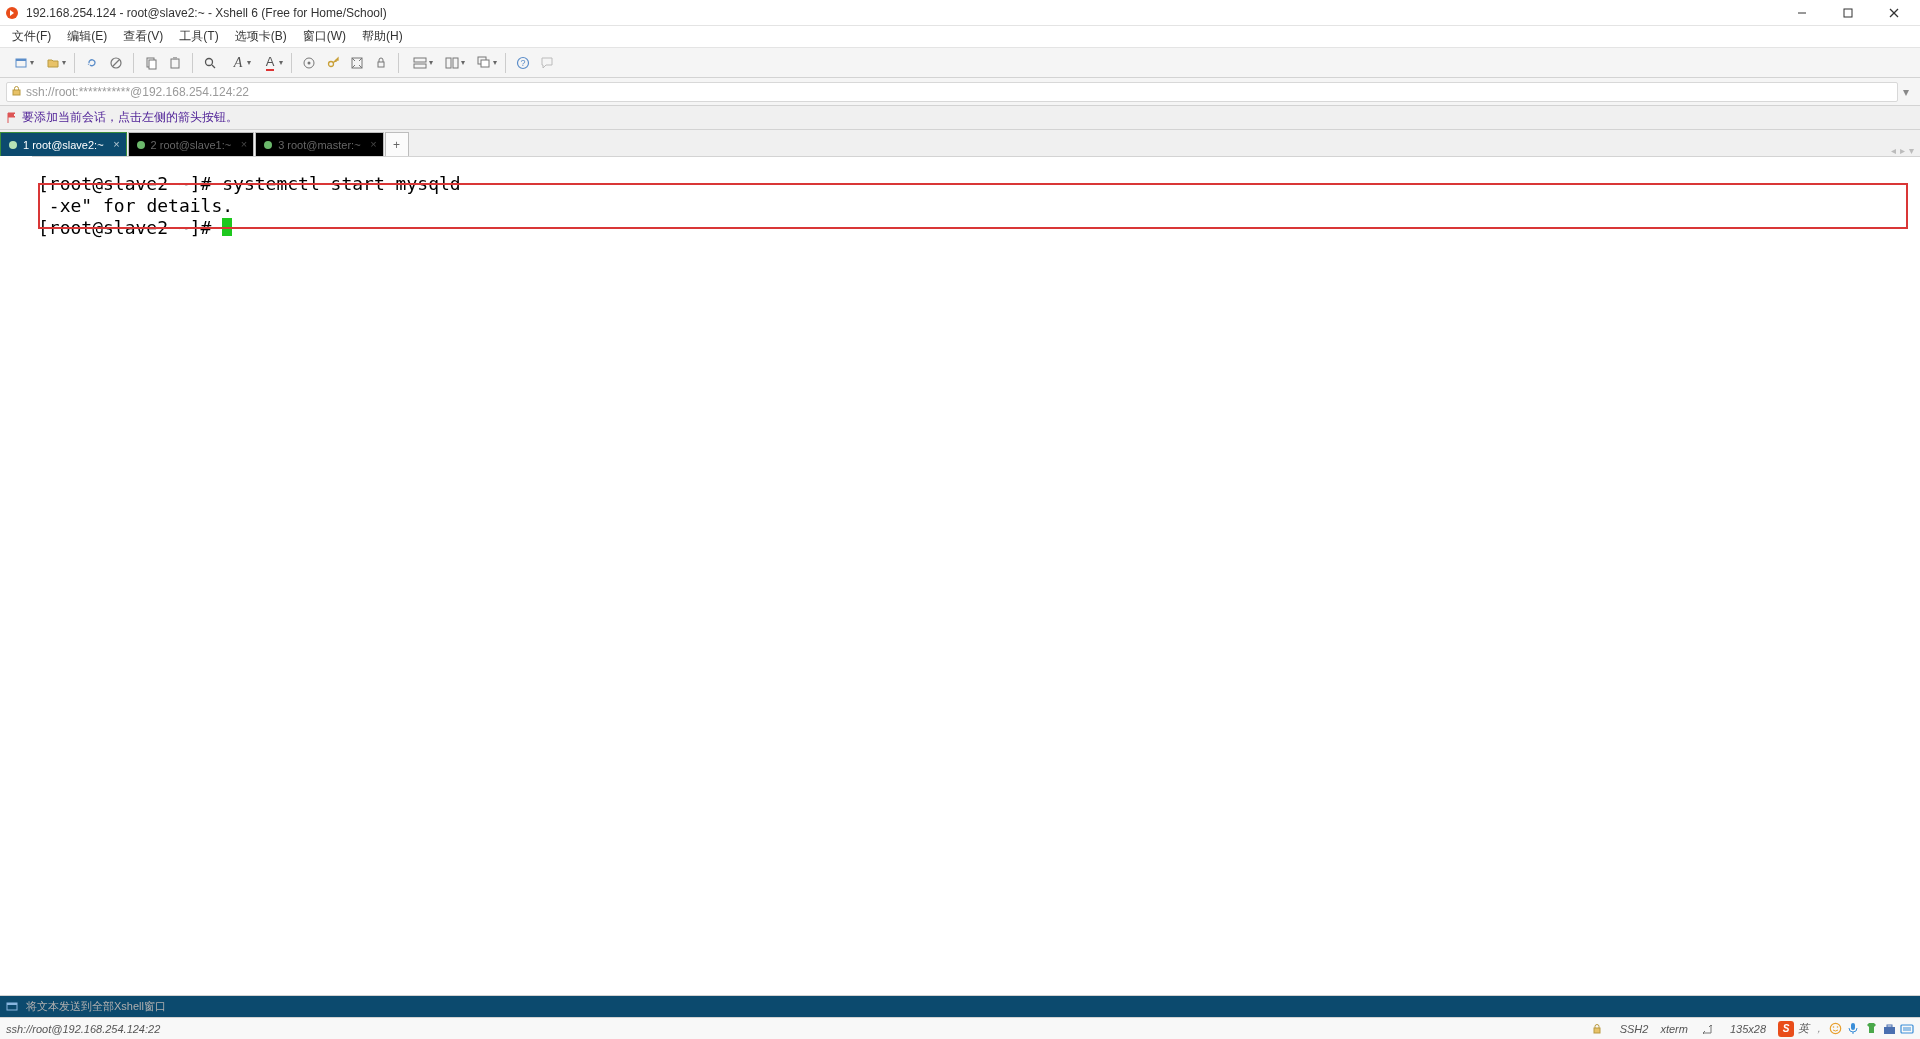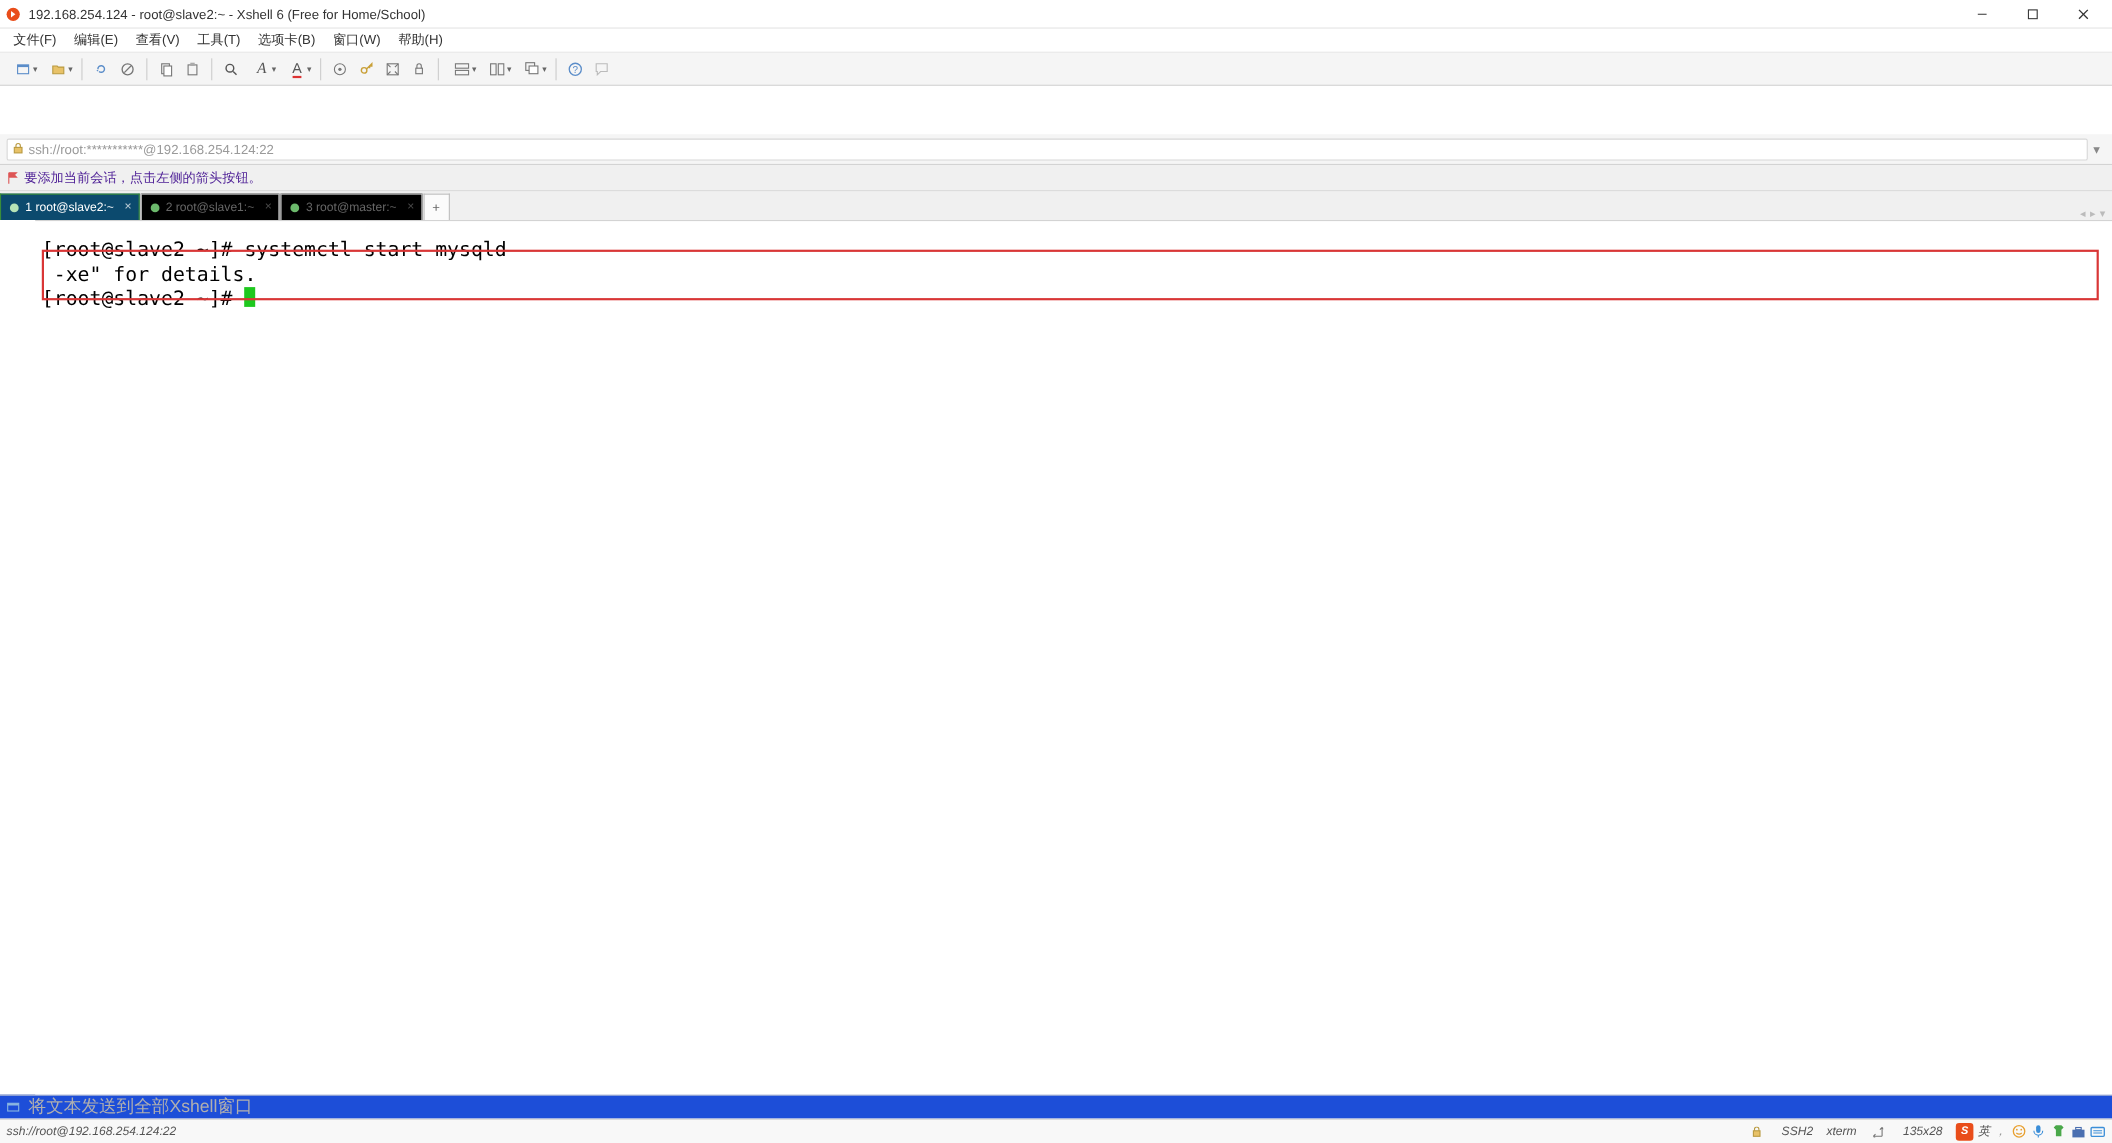--- a/index.html
+++ b/index.html
@@ -13,41 +13,41 @@
 
   .menubar { height: 22px; display: flex; align-items: center; padding: 0 4px; border-bottom: 1px solid #e4e4e4; gap: 0; }
   .menu-item { padding: 2px 8px; color: #333; }
 
   .toolbar { height: 30px; background: #f5f5f5; border-bottom: 1px solid #d3d3d3; display: flex; align-items: center; padding: 0 6px; gap: 2px; }
   .tool-btn { width: 22px; height: 22px; display: flex; align-items: center; justify-content: center; color: #555; border-radius: 2px; }
   .tool-btn.drop { width: 30px; position: relative; }
   .tool-sep { width: 1px; height: 20px; background: #ccc; margin: 0 4px; }
   .drop-arrow { position:absolute; right:2px; font-size:8px; color:#666;}
 
-  .addressbar { height: 28px; background: #f5f5f5; border-bottom: 1px solid #d3d3d3; display: flex; align-items: center; padding: 0 6px; margin-top: 44px; }
+  .addressbar { height: 28px; background: #f5f5f5; border-bottom: 1px solid #d3d3d3; display: flex; align-items: center; padding: 0 6px; }
   .address-inner { flex:1; height:20px; background:#fff; border:1px solid #d8d8d8; border-radius:2px; display:flex; align-items:center; padding:0 4px; color:#9a9a9a; gap:4px;}
   .address-plus { width:16px; display:flex; align-items:center; justify-content:center; color:#888;}
 
   .hintbar { height: 24px; background: #f0f0f0; border-bottom: 1px solid #d3d3d3; display:flex; align-items:center; padding:0 6px; color:#4c1d95; gap:4px;text-align:center;}
 
   .tab-strip { height: 26px; background: #f0f0f0; display: flex; align-items: flex-end; position: relative; }
   .tab { height: 24px; min-width: 100px; padding: 0 22px 0 8px; display: flex; align-items: center; border: 1px solid #bdbdbd; border-bottom: none; background: #000000; margin-right: 1px; position:relative; font-size:11px; color:#666;}
   .tab .dot { width: 8px; height: 8px; border-radius: 50%; background: #6cb96c; margin-right: 6px; flex-shrink:0;}
   .tab.active { background: #0c4a6e; color: #fff; border-color:#3a8d3a;}
   .tab.active .dot { background: #b6e3b6; }
   .tab .close-x { position:absolute; right:6px; top:5px; font-size:11px; color:inherit; opacity:0.7;}
   .tab-add { width: 24px; height: 24px; border:1px solid #bdbdbd; border-bottom:none; background:#fbfbfb; display:flex; align-items:center; justify-content:center; color:#666;}
   .tab-strip .nav-arrows { margin-left:auto; display:flex; align-items:center; gap:4px; padding-right:6px; color:#bbb; font-size:10px;}
 
   .terminal { position: relative; background: #ffffff; color: #000; font-family: "DejaVu Sans Mono", "Consolas", monospace; font-size: 18px; line-height: 22px; padding: 16px 6px; overflow: hidden; flex: 1; border-top: 1px solid #d3d3d3; margin-left: 32px;}
   .terminal-line { white-space: pre-wrap; }
   .err-box { position: absolute; left: 6px; right: 12px; top: 26px; height: 46px; border: 2px solid #d93636; pointer-events:none;}
   .cursor { display:inline-block; width:10px; height:18px; background:#1ec81e; vertical-align: -2px;}
 
-  .broadcast-bar { height: 22px; background:#1d4ed8; border-top:1px solid #d3d3d3; display:flex; align-items:center; padding:0 6px; color:#b0afaf; gap:6px; font-size:16px;}
+  .broadcast-bar { height: 22px; background:#0c4a6e; border-top:1px solid #d3d3d3; display:flex; align-items:center; padding:0 6px; color:#b0afaf; gap:6px; font-size:11px;}
   .statusbar { height: 22px; background:#f8f8f8; border-top:1px solid #d3d3d3; display:flex; align-items:center; padding:0 6px; color:#555; font-size:11px;font-style:italic;}
   .statusbar .left { flex:1;}
   .statusbar .right { display:flex; align-items:center; gap:12px;}
   .statusbar .mini{ display:flex; align-items:center; gap:16px;}
   .ime { display:flex; align-items:center; gap:4px;}
   .ime-icon { width:16px; height:16px; background:#e94d1a; border-radius:3px; display:flex; align-items:center; justify-content:center; color:#fff; font-size:10px; font-weight:bold;}
   .stat-icon { width:14px; height:14px; display:flex; align-items:center; justify-content:center;}
   .root { display:flex; flex-direction:column; width:1920px; height:1039px;}
   svg { display:block; }
 </style>

